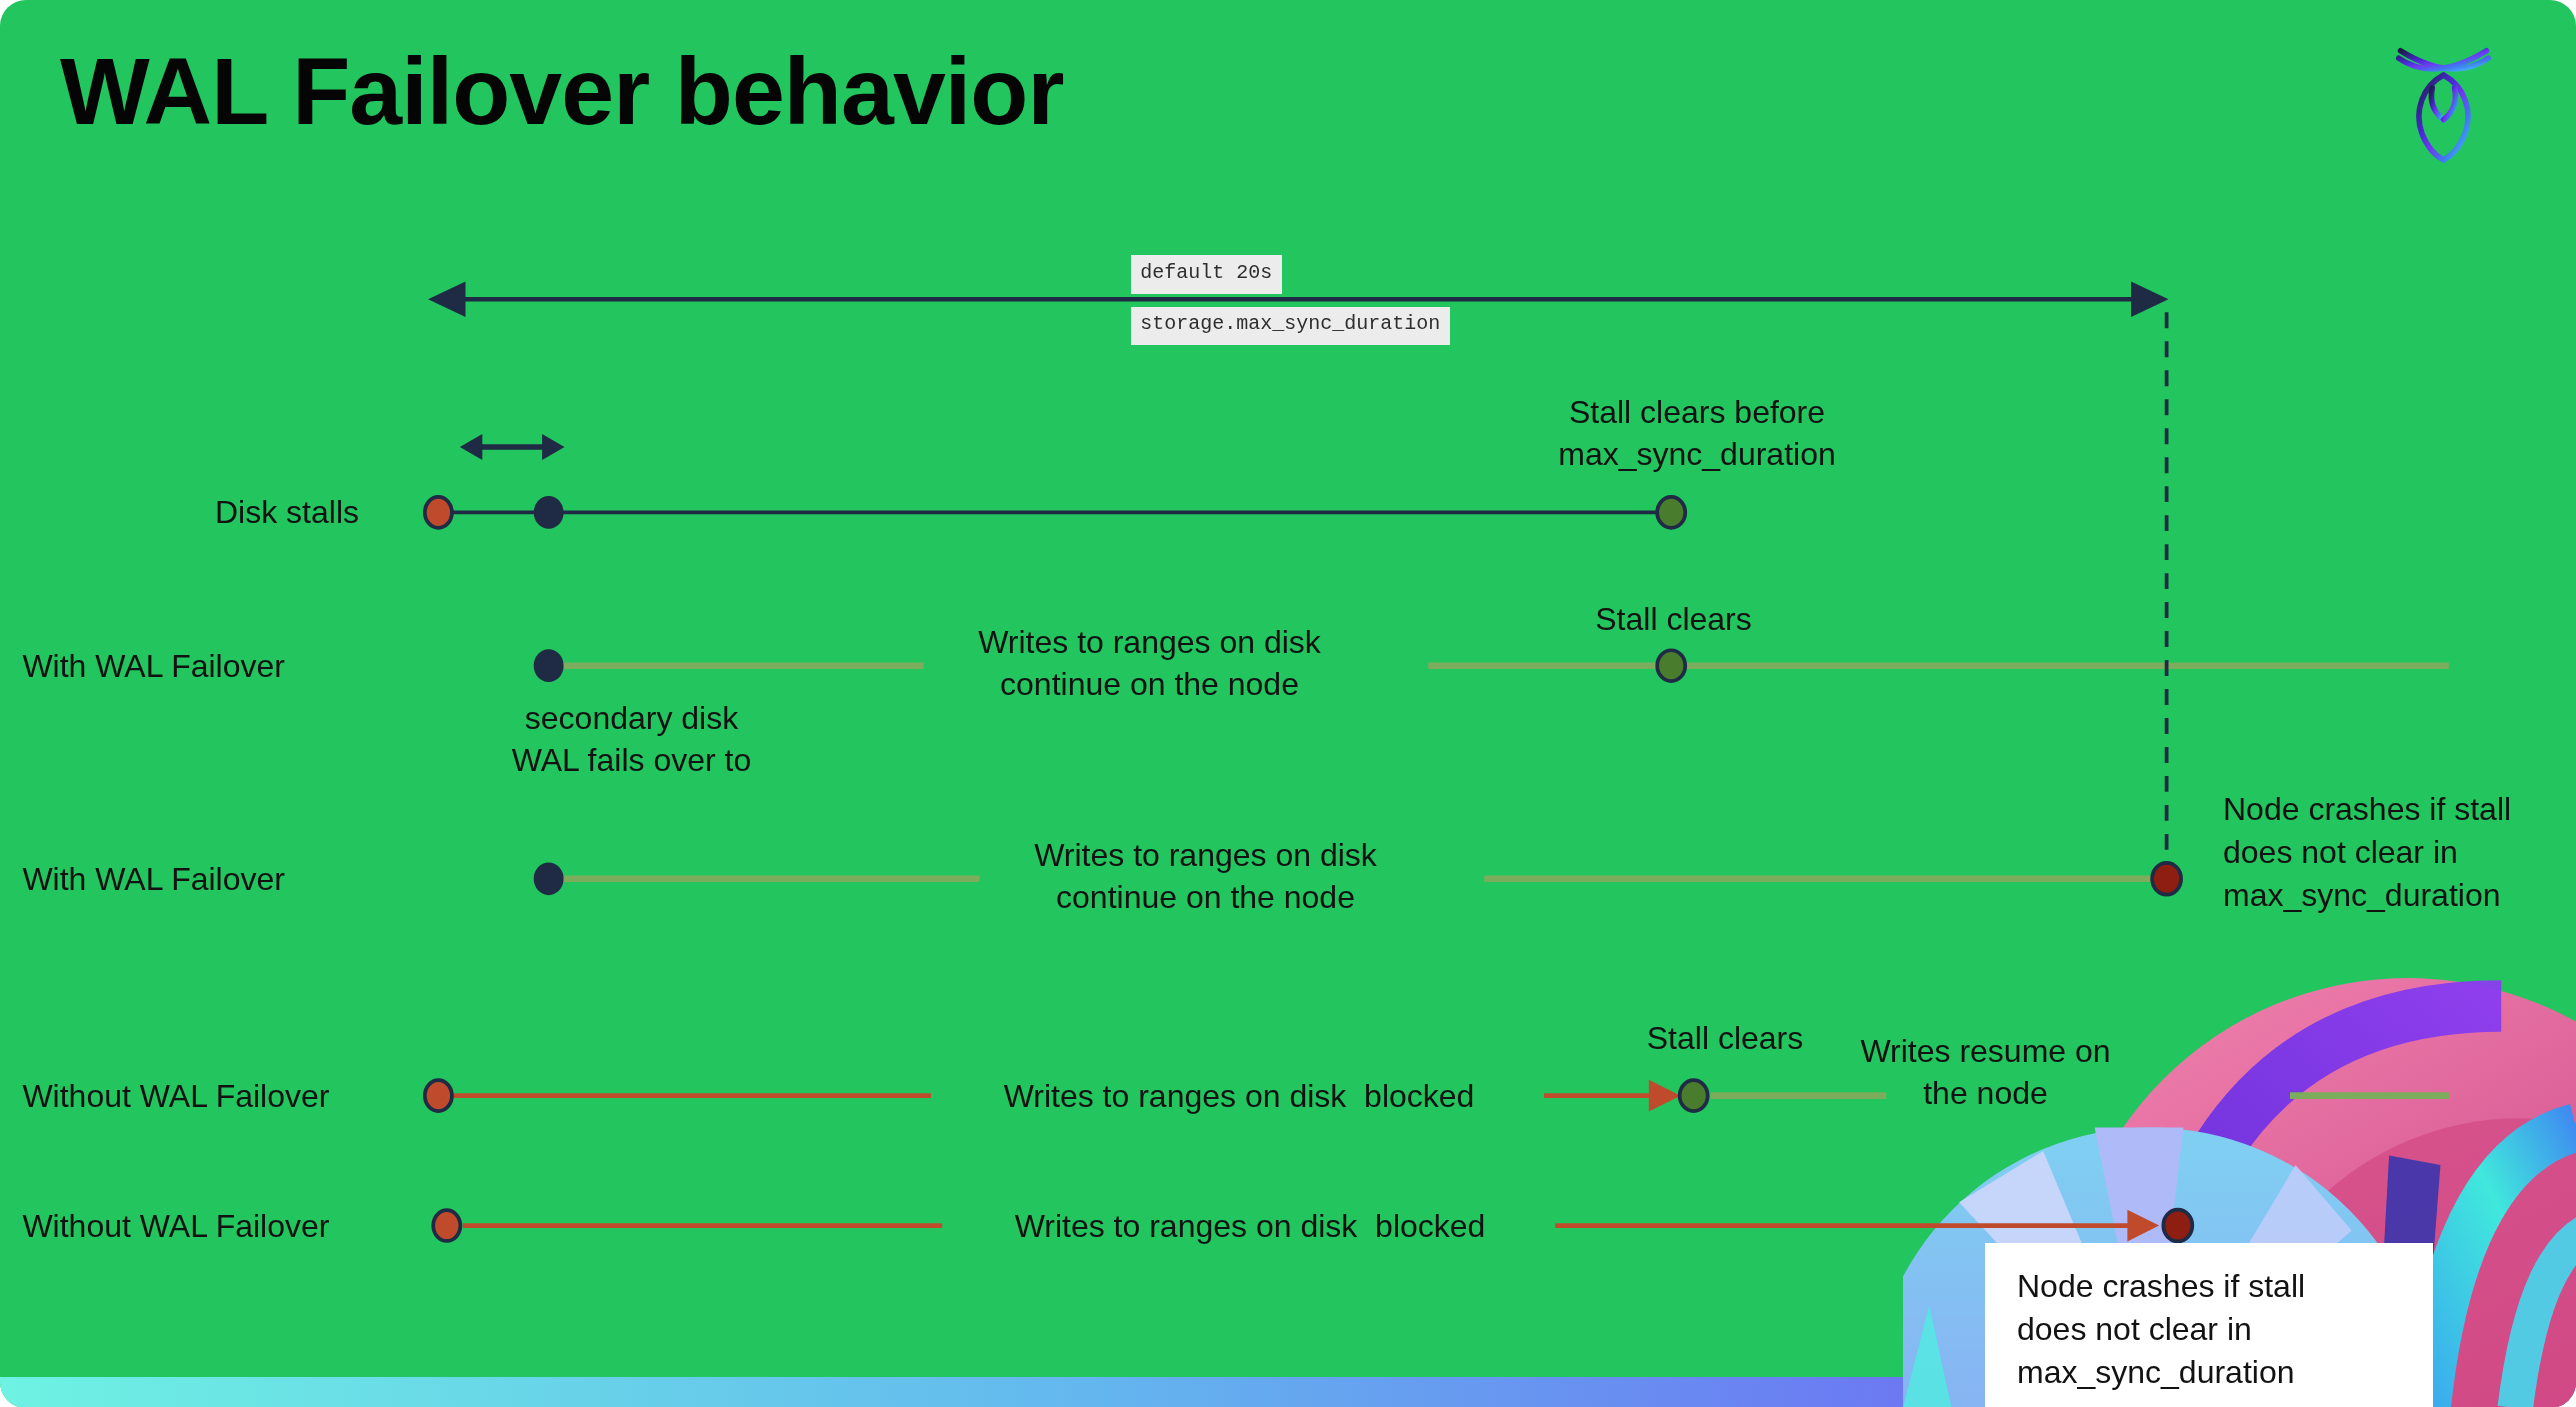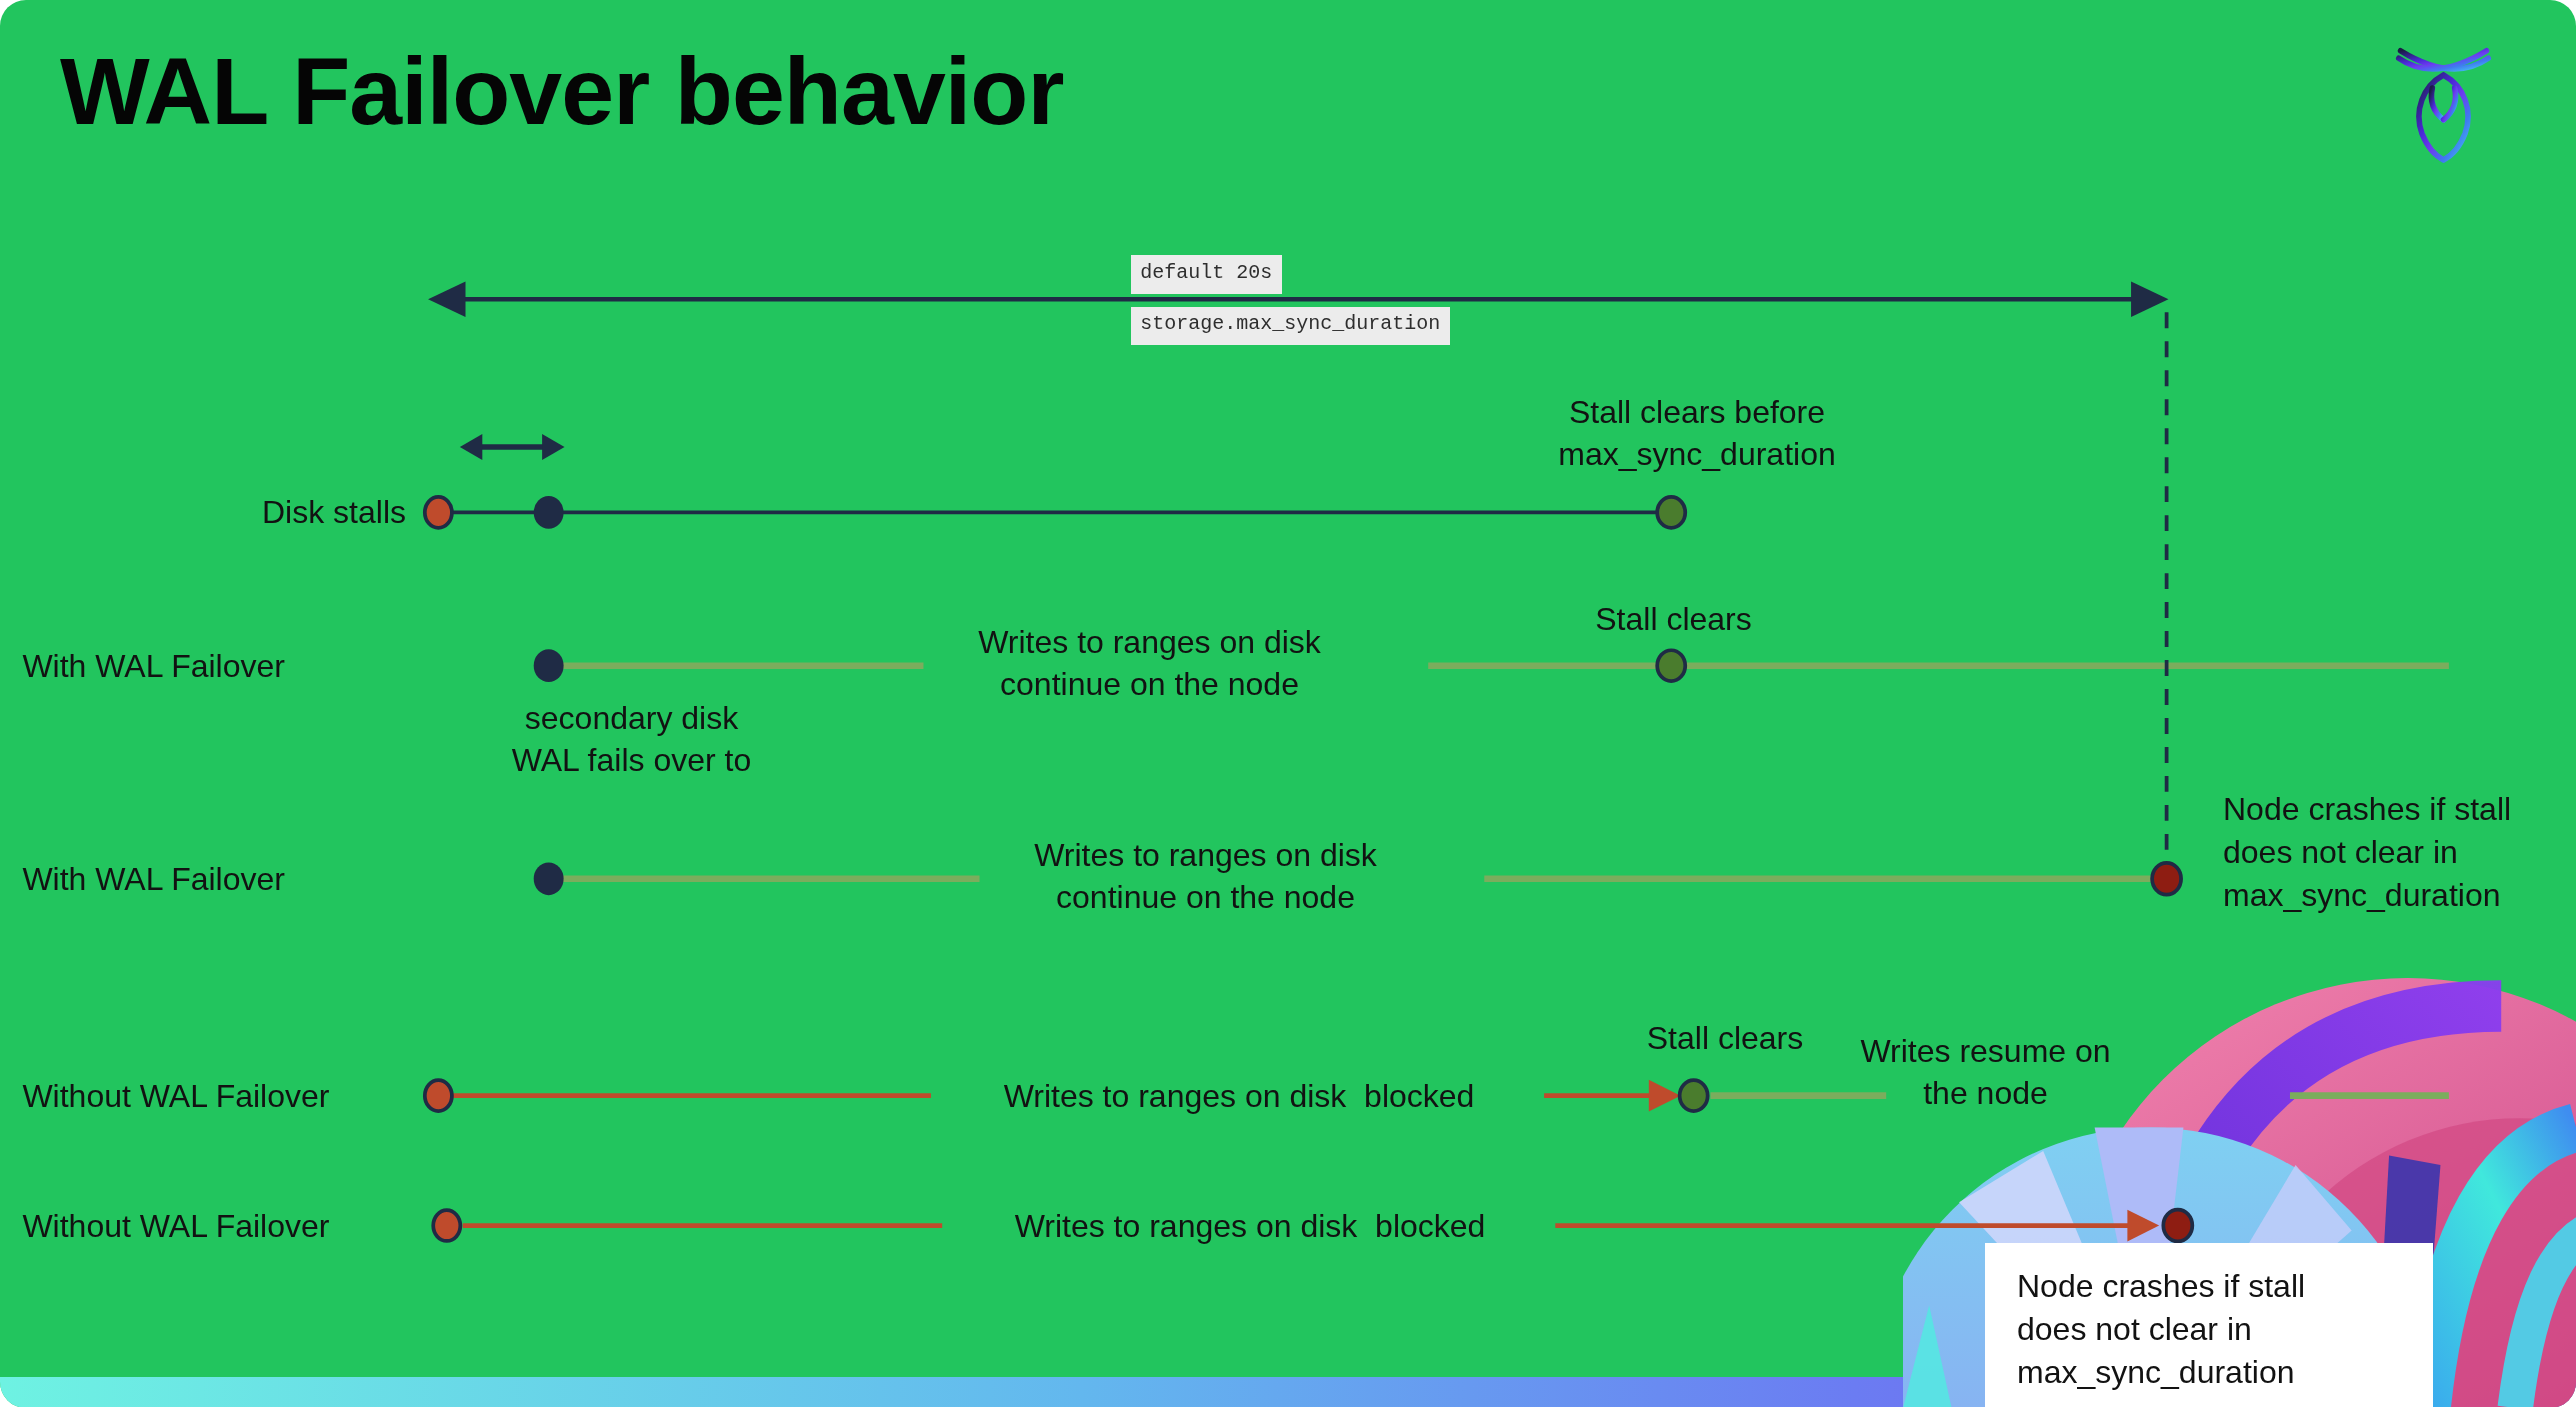--- a/index.html
+++ b/index.html
@@ -8,21 +8,21 @@
     --highlight-bg:#ececec; --bar1:#6ef2e2; --bar2:#63b7ee; --bar3:#6b7cf2; --bar4:#7a55f2;
   }
   html,body{margin:0;padding:0;background:#ffffff;}
   .canvas{position:relative;width:2576px;height:1408px;background:#22c55e;overflow:hidden;
           font-family:"Liberation Sans",sans-serif;color:var(--text);border-radius:26px;}
   .abs{position:absolute;}
   .z1{z-index:1}.z2{z-index:2}.z3{z-index:3}.z4{z-index:4}
   .title{font-size:95px;font-weight:700;letter-spacing:-0.9px;color:#050505;white-space:pre;}
   .t34{font-size:32px;line-height:42px;}
   .center{text-align:center;}
-  .right{text-align:right;}
+  .right{text-align:center;}
   .pre{white-space:pre;}
   .mono-label span{display:table;background:var(--highlight-bg);padding:1.9px 9.3px 4.7px;
      font-family:"Liberation Mono","DejaVu Sans Mono",monospace;font-size:20px;line-height:32px;
      margin-bottom:13px;color:#2e2e2e;white-space:pre;}
   .diagram-svg{position:absolute;left:0;top:0;}
   .navy-stroke{stroke:var(--navy);}
   .navy-fill{fill:var(--navy);}
   .green-stroke{stroke:var(--green);}
   .red-stroke{stroke:var(--red);}
   .red-fill{fill:var(--red);}

